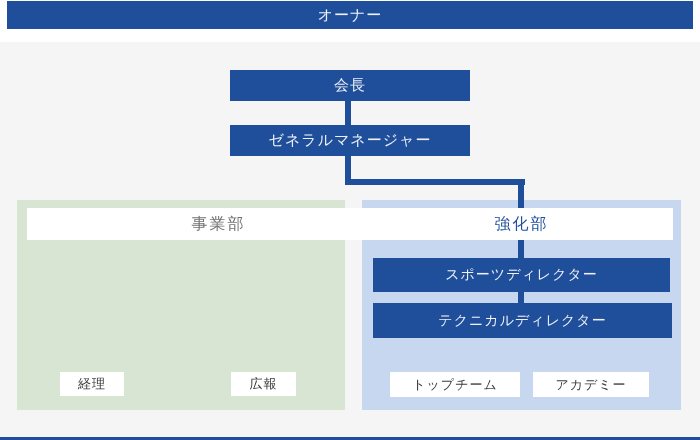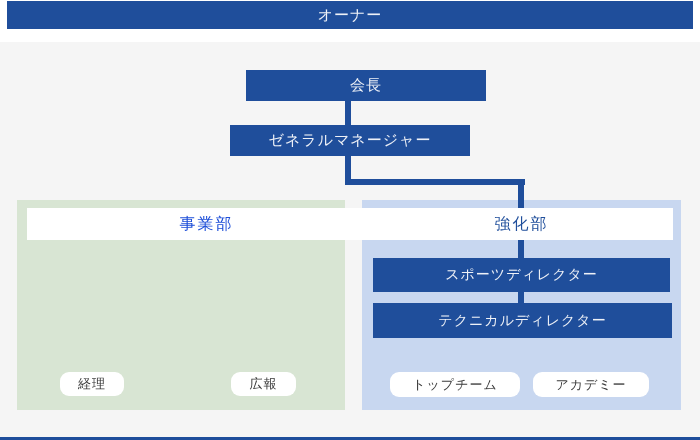--- a/index.html
+++ b/index.html
@@ -22,48 +22,48 @@
     background:#1f4e9b;color:#eef1f7;
     display:flex;align-items:center;justify-content:center;
     font-size:15px;letter-spacing:1px;
   }
   .node{
     position:absolute;
     background:#1f4e9b;color:#eef1f7;
     display:flex;align-items:center;justify-content:center;
     font-size:14px;letter-spacing:1px;
   }
-  .chairman{left:230px;top:70px;width:240px;height:31px;font-size:15px;margin-left:16px;}
+  .chairman{left:230px;top:70px;width:240px;height:31px;font-size:15px;}
   .gm{left:230px;top:125px;width:240px;height:31px;font-size:15px;}
   .panel{
     position:absolute;top:200px;height:210px;
   }
   .panel-business{left:17px;width:328px;background:#d8e5d3;}
   .panel-strength{left:362px;width:319px;background:#c8d7f0;}
   .panel-header{
     position:absolute;z-index:1;
     background:#ffffff;
     display:flex;align-items:center;justify-content:center;
     font-size:16px;letter-spacing:2px;
   }
-  .panel-business .panel-header{left:10px;top:8px;width:359px;height:32px;color:#1d4ed8;}
+  .panel-business .panel-header{left:10px;top:8px;width:359px;height:32px;color:#737373;padding-left:12px;}
   .panel-strength .panel-header{left:8px;top:8px;width:303px;height:32px;color:#1f4e9b;}
   .role-box{
     position:absolute;z-index:1;
     background:#1f4e9b;color:#eef1f7;
     display:flex;align-items:center;justify-content:center;
     font-size:14px;letter-spacing:1px;
   }
   .sports{left:11px;top:58px;width:297px;height:34px;}
   .technical{left:11px;top:103px;width:299px;height:35px;}
   .leaf{
     position:absolute;z-index:1;
     background:#ffffff;color:#3a3a3a;
     display:flex;align-items:center;justify-content:center;
-    font-size:13px;letter-spacing:1px;border-radius:9px;
+    font-size:13px;letter-spacing:1px;
   }
   .acct{left:43px;top:172px;width:64px;height:24px;}
   .sales{left:128px;top:172px;width:64px;height:24px;}
   .pr{left:214px;top:172px;width:65px;height:24px;}
   .topteam{left:28px;top:172px;width:130px;height:25px;}
   .academy{left:171px;top:172px;width:116px;height:25px;}
   .line{position:absolute;background:#1f4e9b;}
   .line-v1{left:345px;top:98px;width:6px;height:30px;}
   .line-v2{left:345px;top:154px;width:6px;height:31px;}
   .line-h1{left:345px;top:179px;width:180px;height:6px;}

